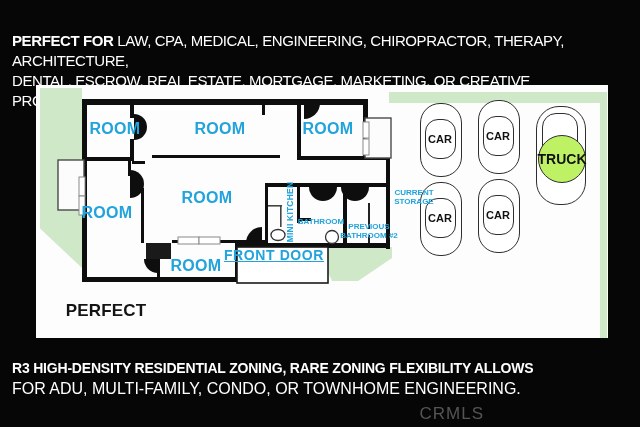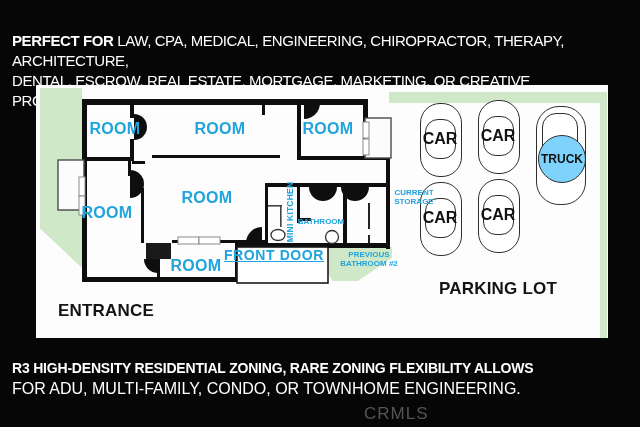--- a/index.html
+++ b/index.html
@@ -5,21 +5,21 @@
   html,body{margin:0;padding:0;background:#000;}
   .canvas{position:relative;width:640px;height:427px;background:#060606;overflow:hidden;
           font-family:"Liberation Sans",sans-serif;}
   
   .caption{position:absolute;left:12px;width:640px;color:#fff;}
   .cap-top{top:31px;font-size:15px;letter-spacing:-0.4px;line-height:20px;}
   .cap-top b{font-weight:700;}
   .cap-bottom{top:359px;}
   .cap-bottom .l1{font-size:14px;font-weight:700;letter-spacing:-0.2px;line-height:19px;}
   .cap-bottom .l2{font-size:16px;font-weight:400;line-height:21px;}
-  .watermark{position:absolute;top:404px;left:364px;width:120px;text-align:left;
+  .watermark{position:absolute;top:404px;left:364px;width:120px;text-align:right;
              color:#555;font-size:17px;letter-spacing:1px;}
   
   .board{position:absolute;left:36px;top:85px;width:572px;height:253px;background:#fdfdfd;}
   .lawn{position:absolute;background:#cfe9c8;z-index:1;}
   .g-left{left:4px;top:3px;width:42px;height:180px;
           clip-path:polygon(0 0,100% 0,100% 100%,0 78%);}
   .g-top{left:353px;top:7px;width:218px;height:11px;}
   .g-right{left:564px;top:7px;width:7px;height:246px;}
   .g-bottom{left:284px;top:162px;width:72px;height:34px;
           clip-path:polygon(0 0,100% 0,100% 32%,53% 100%,17% 100%,0 32%);}
@@ -32,28 +32,28 @@
   .tiny{font-size:8px;line-height:9px;white-space:normal;width:58px;}
   .vtext{writing-mode:vertical-rl;transform:translate(-50%,-50%) rotate(180deg);
          font-size:8.5px;letter-spacing:.2px;}
   .frontdoor{font-size:14px;letter-spacing:.6px;text-decoration:underline;}
   .site-lbl{color:#141414;font-size:17px;letter-spacing:.2px;}
   
   .car{position:absolute;z-index:2;width:40px;height:72px;background:#fff;
        border:1.6px solid #2e2e2e;border-radius:20px;}
   .car-inner{position:absolute;left:3.5px;top:15px;width:29px;height:38px;
        border:1.4px solid #2e2e2e;border-radius:13px;display:flex;align-items:center;
-       justify-content:center;font-weight:700;font-size:16px;color:#111;text-align:center;}
+       justify-content:center;font-weight:700;font-size:11px;color:#111;text-align:center;}
   .truck{position:absolute;z-index:2;left:500px;top:21px;width:48px;height:97px;
        background:#fff;border:1.6px solid #2e2e2e;border-radius:23px;}
   .truck-cab{position:absolute;left:5px;top:6px;width:34px;height:58px;
        border:1.4px solid #2e2e2e;border-radius:14px 14px 10px 10px;}
-  .truck-circle{position:absolute;left:1px;top:28px;width:46px;height:46px;background:#7dd3fc;
+  .truck-circle{position:absolute;left:1px;top:28px;width:46px;height:46px;background:#bef264;
        border:1.4px solid #2e2e2e;border-radius:50%;display:flex;align-items:center;
-       justify-content:center;font-weight:700;font-size:12px;color:#111;}
+       justify-content:center;font-weight:700;font-size:14px;color:#111;}
 </style>
 </head>
 <body>
 
 <div class="canvas">
 
   <div class="caption cap-top">
     <div><b>PERFECT FOR</b><span> LAW, CPA, MEDICAL, ENGINEERING, CHIROPRACTOR, THERAPY, ARCHITECTURE,</span></div>
     <div>DENTAL, ESCROW, REAL ESTATE, MORTGAGE, MARKETING, OR CREATIVE PROFESSIONALS.</div>
   </div>
@@ -131,25 +131,24 @@
 
     <div class="lbl cyan room" style="left:79px;top:44px;">ROOM</div>
     <div class="lbl cyan room" style="left:184px;top:44px;">ROOM</div>
     <div class="lbl cyan room" style="left:292px;top:44px;">ROOM</div>
     <div class="lbl cyan room" style="left:71px;top:128px;">ROOM</div>
     <div class="lbl cyan room" style="left:171px;top:113px;">ROOM</div>
     <div class="lbl cyan room" style="left:160px;top:181px;">ROOM</div>
     <div class="lbl cyan vtext" style="left:254px;top:127px;">MINI KITCHEN</div>
     <div class="lbl cyan" style="left:285px;top:136px;font-size:8px;">BATHROOM</div>
     <div class="lbl cyan tiny" style="left:336px;top:112px;margin-left:42px;">CURRENT STORAGE</div>
-    <div class="lbl cyan tiny" style="left:333px;top:146px;margin-top:28px;">PREVIOUS BATHROOM #2</div>
+    <div class="lbl cyan tiny" style="left:333px;top:146px;">PREVIOUS BATHROOM #2</div>
     <div class="lbl cyan frontdoor" style="left:238px;top:170px;">FRONT DOOR</div>
 
-    <div class="lbl site-lbl" style="left:70px;top:226px;">ENTRANCE</div>
-    <div class="lbl site-lbl" style="left:462px;top:204px;">PARKING LOT</div>
+    <div class="lbl site-lbl" style="left:70px;top:226px;">PERFECT</div>
 
     <div class="car" style="left:384px;top:18px;">
       <div class="car-inner">CAR</div>
     </div>
     <div class="car" style="left:442px;top:15px;">
       <div class="car-inner">CAR</div>
     </div>
     <div class="car" style="left:384px;top:97px;">
       <div class="car-inner">CAR</div>
     </div>

